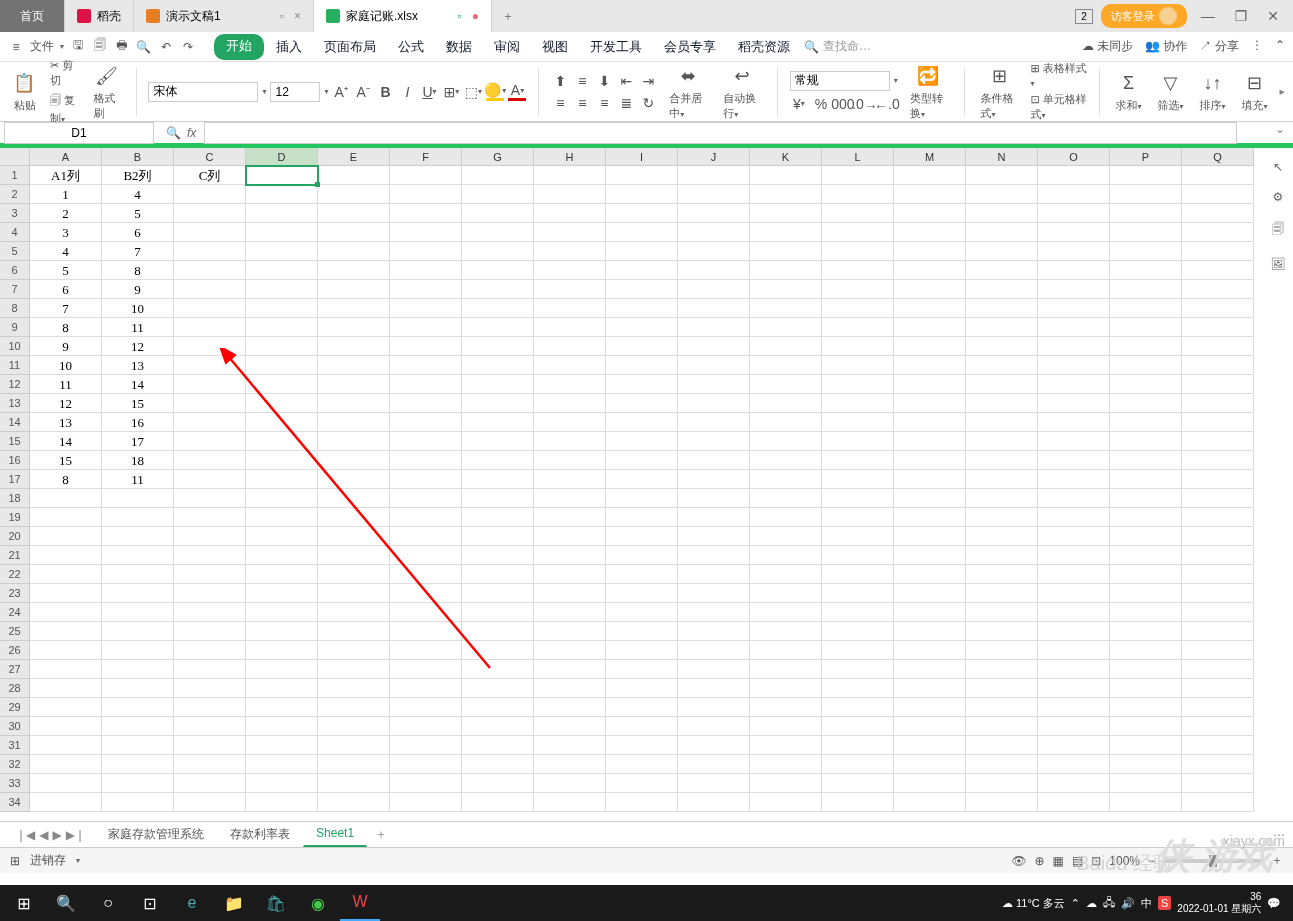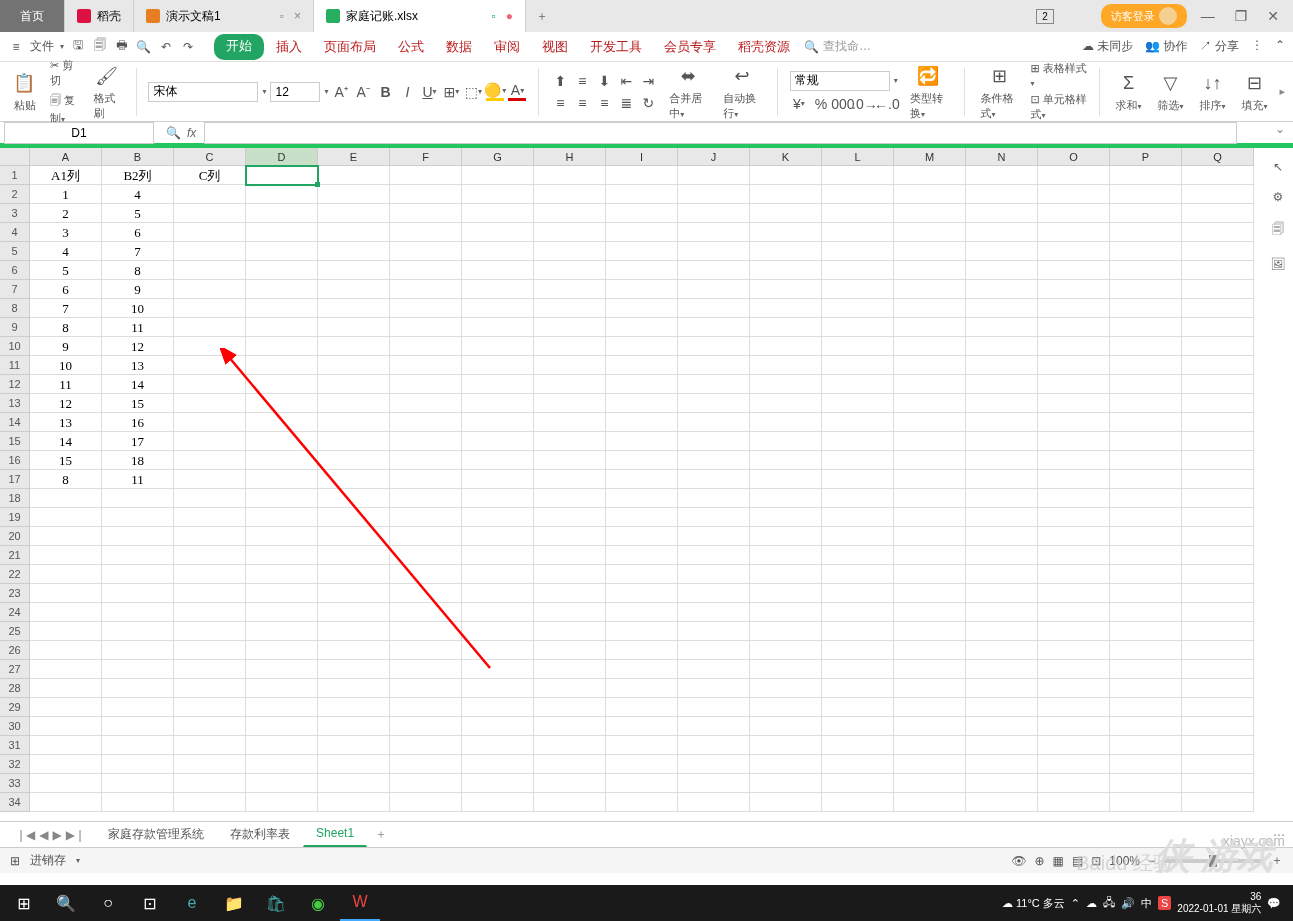--- a/index.html
+++ b/index.html
@@ -5,26 +5,26 @@
 * { margin:0; padding:0; box-sizing:border-box; font-family:"Microsoft YaHei",SimSun,sans-serif; }
 body { background:#fff; width:1293px; height:921px; overflow:hidden; position:relative; font-size:12px; }
 .titlebar { height:32px; background:#e8e8e8; display:flex; align-items:stretch; }
 .tab { display:flex; align-items:center; padding:16px 12px; gap:6px; border-right:1px solid #d0d0d0; position:relative; }
 .tab.home { background:#737373; color:#fff; padding:0 20px; }
 .tab.active { background:#fff; }
 .tab-icon { width:14px; height:14px; display:inline-block; }
 .tab-close { color:#888; font-size:12px; cursor:pointer; margin-left:4px; }
 .tab-add { padding:0 10px; display:flex; align-items:center; color:#666; }
 .titlebar-right { margin-left:auto; display:flex; align-items:center; gap:8px; padding-right:8px; }
-.login-btn { background:#ffa726; color:#fff; padding:3px 10px; border-radius:10px; font-size:11px; display:flex; align-items:center; gap:4px;margin-left:39px; }
+.login-btn { background:#ffa726; color:#fff; padding:3px 10px; border-radius:10px; font-size:11px; display:flex; align-items:center; gap:4px; }
 .avatar { width:18px; height:18px; border-radius:50%; background:#f5d090; display:inline-block; }
 .win-ctrl { color:#666; font-size:14px; padding:0 6px; }
 
 .menubar { height:30px; background:#fff; display:flex; align-items:center; padding:0 8px; gap:4px; border-bottom:1px solid #e0e0e0; }
-.menu-item { padding:4px 10px; font-size:13px; color:#b91c1c; }
+.menu-item { padding:4px 10px; font-size:13px; color:#0f172a; }
 .menu-item.active { background:#22a462; color:#fff; border-radius:10px; padding:3px 12px; }
 .qat { display:flex; align-items:center; gap:6px; color:#555; }
 .qat-icon { width:16px; height:16px; display:inline-flex; align-items:center; justify-content:center; }
 .menubar-right { margin-left:auto; display:flex; align-items:flex-start; gap:12px; color:#555; }
 .search-box { display:flex; align-items:center; gap:4px; color:#999; }
 
 .ribbon { height:60px; background:#fff; display:flex; align-items:center; padding:4px 8px; gap:8px; border-bottom:1px solid #d0d0d0; font-size:11px; color:#555; }
 .ribbon-group { display:flex; flex-direction:column; align-items:center; justify-content:center; gap:2px; padding:0 4px; }
 .ribbon-sep { width:1px; height:48px; background:#e0e0e0; margin:0 4px; }
 .ribbon-row { display:flex; align-items:center; gap:4px; }
@@ -81,21 +81,21 @@
   <div class="tab">
     <span class="tab-icon" style="background:#d14;border-radius:2px;"></span>
     <span>稻壳</span>
   </div>
   <div class="tab" style="width:180px;">
     <span class="tab-icon" style="background:#e67e22;border-radius:2px;"></span>
     <span>演示文稿1</span>
     <span class="tab-close" style="margin-left:auto;">▫</span>
     <span class="tab-close">×</span>
   </div>
-  <div class="tab active" style="width:212px;">
+  <div class="tab active" style="width:178px;">
     <span class="tab-icon" style="background:#27ae60;border-radius:2px;"></span>
     <span>家庭记账.xlsx</span>
     <span class="tab-close" style="margin-left:auto;color:#2a8;">▫</span>
     <span class="tab-close" style="color:#e67;">●</span>
   </div>
   <div class="tab-add">＋</div>
   <div class="titlebar-right">
     <span style="border:1px solid #888;padding:1px 5px;font-size:10px;">2</span>
     <span class="login-btn">
         <span>访客登录</span>

